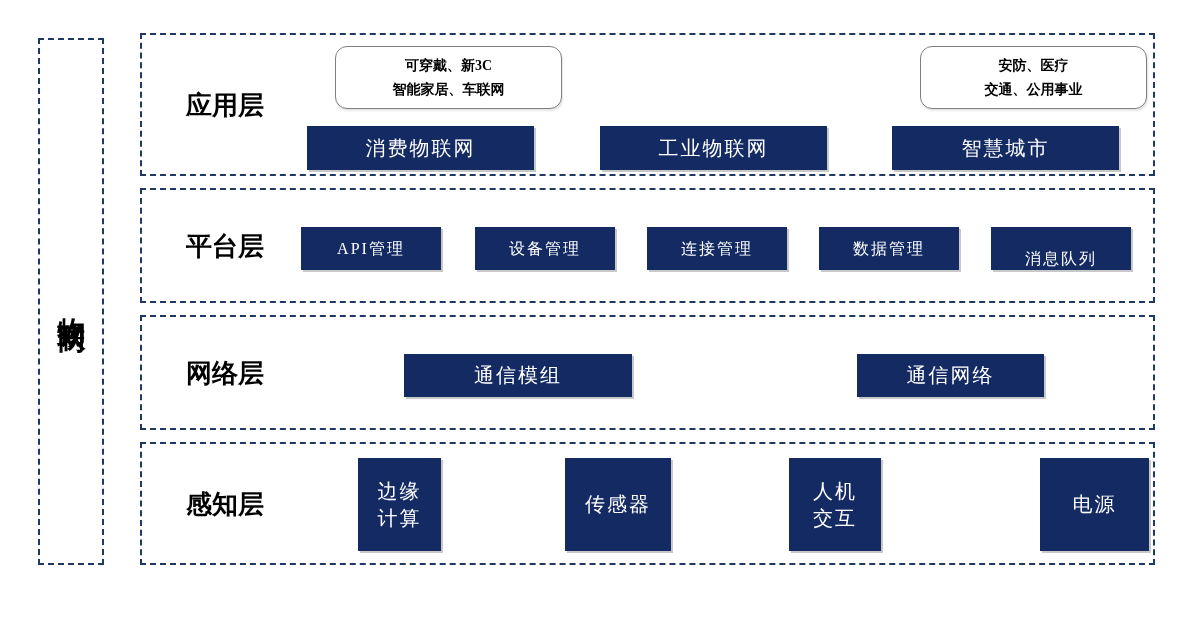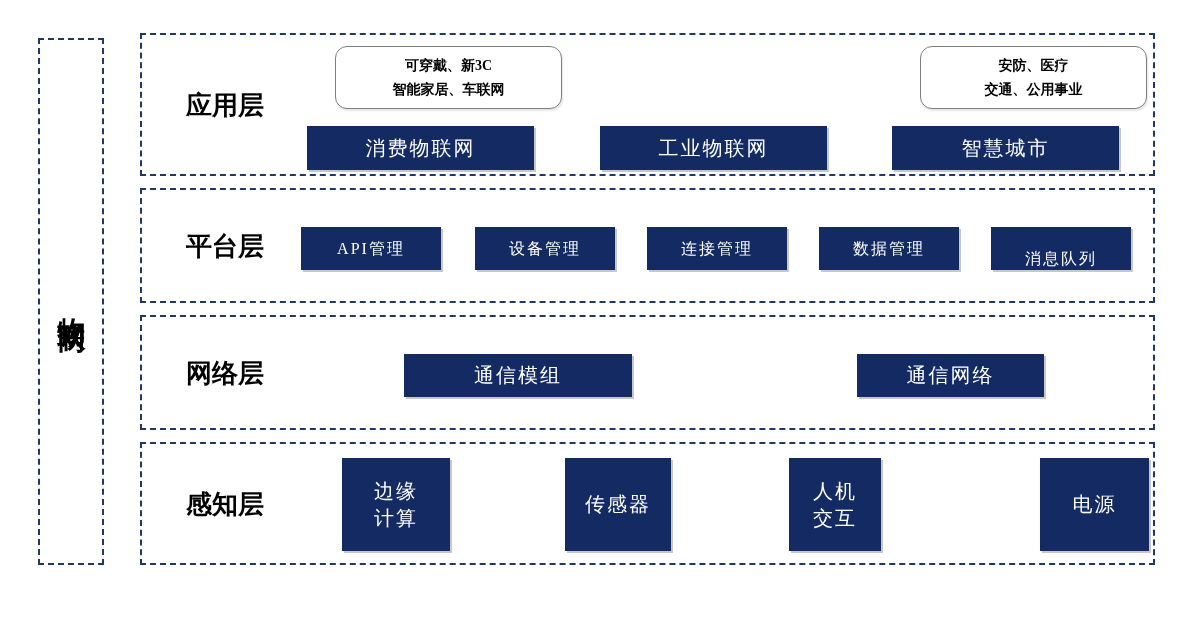--- a/index.html
+++ b/index.html
@@ -153,21 +153,21 @@
   <div class="navybox l3-box" style="left:262px;width:228px;">
     <span>通信模组</span>
   </div>
   <div class="navybox l3-box" style="left:715px;width:187px;">
     <span>通信网络</span>
   </div>
 </div>
 
 <div class="dashed layer layer-4">
   <div class="layer-label">感知层</div>
-  <div class="navybox l4-box" style="left:200px;width:108px;">
+  <div class="navybox l4-box" style="left:216px;width:83px;">
     <span>边缘</span>
     <span>计算</span>
   </div>
   <div class="navybox l4-box" style="left:423px;width:106px;">
     <span>传感器</span>
   </div>
   <div class="navybox l4-box" style="left:647px;width:92px;">
     <span>人机</span>
     <span>交互</span>
   </div>

